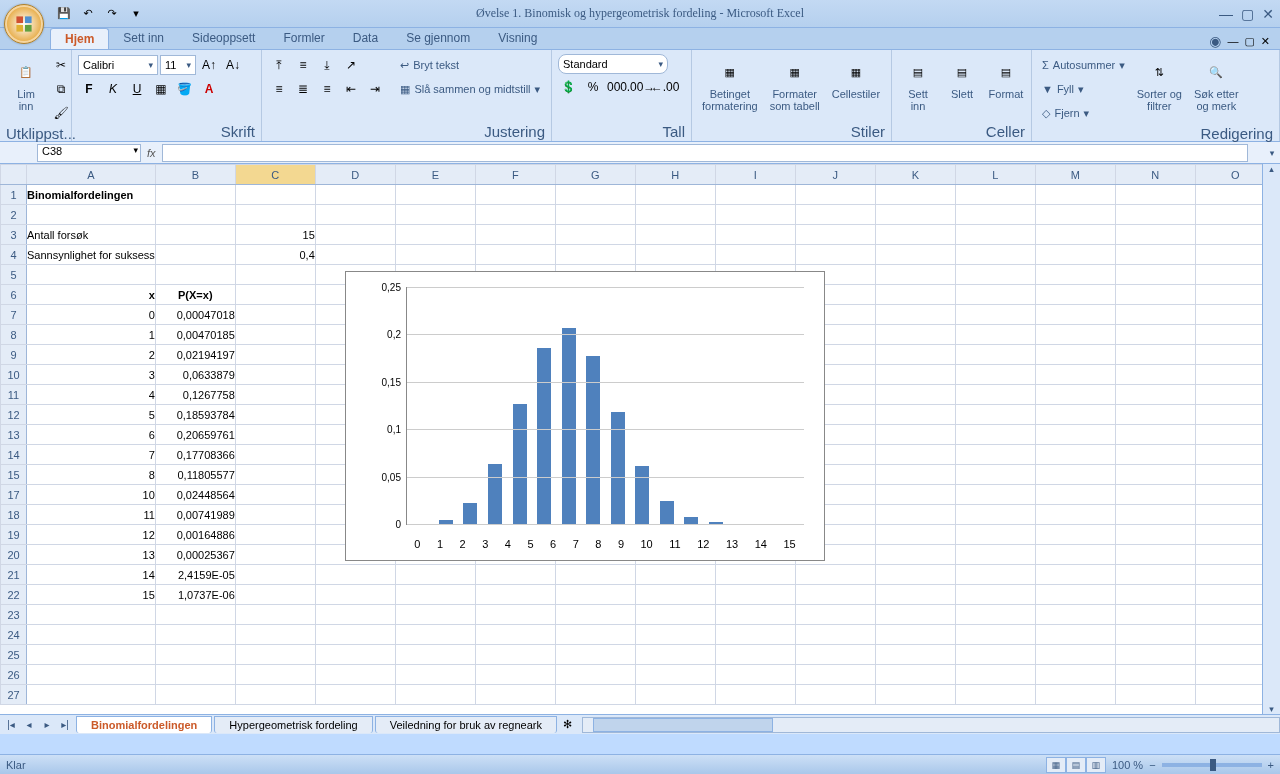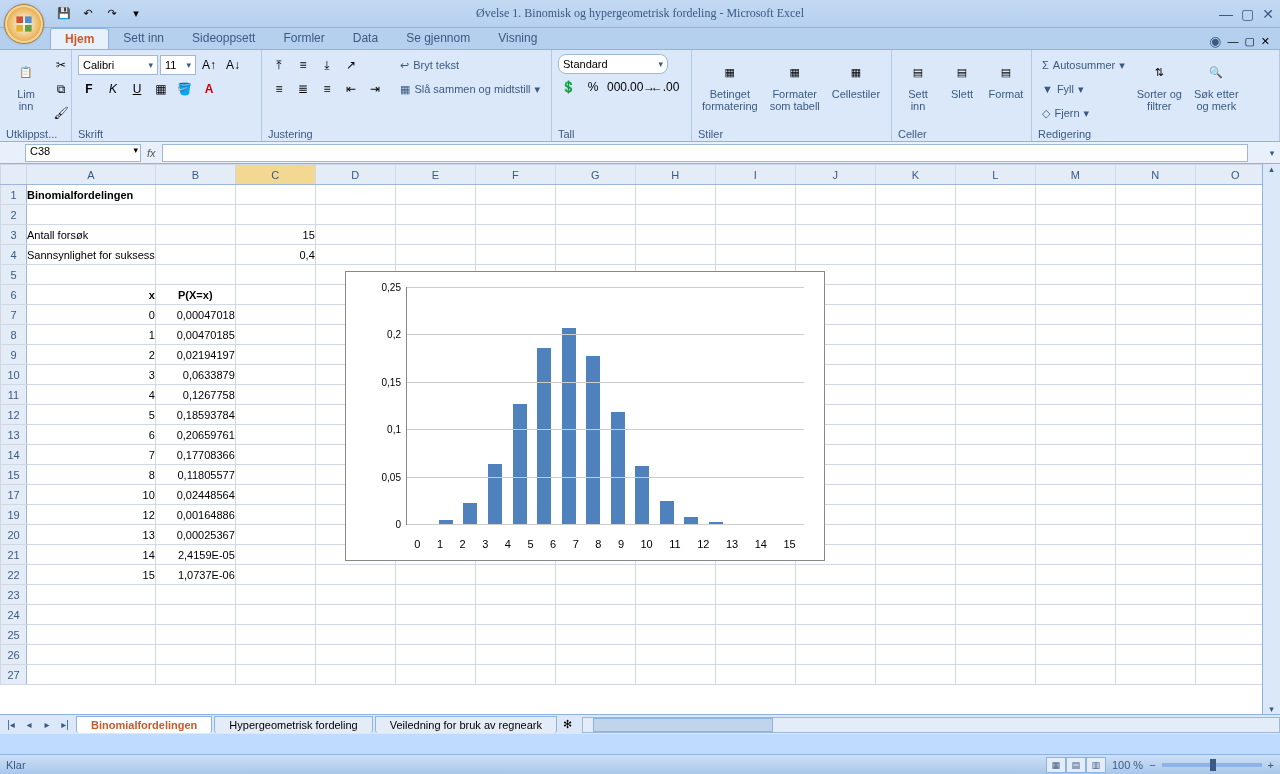--- a/index.html
+++ b/index.html
@@ -18,37 +18,37 @@
 
 .tabs { height: 22px; display: flex; align-items: flex-end; padding-left: 50px; background: linear-gradient(#b5d0ee, #b5d0ee); border-bottom: 1px solid #8db2e3; }
 .tab { padding: 3px 14px; font-size: 12px; color: #3b5a82; cursor: pointer; border-top-left-radius: 3px; border-top-right-radius: 3px; }
 .tab.active { background: #e8f0fb; border: 1px solid #8db2e3; border-bottom: none; color: #cb5a29; font-weight: bold; }
 .tab-right { margin-left: auto; margin-right: 10px; display: flex; gap: 6px; align-items: center; }
 
 
 .ribbon { height: 92px; background: #dbe8f9; display: flex; border-bottom: 1px solid #8db2e3; }
 .ribbon-group { border-right: 1px solid #b5c9e3; padding: 2px 6px 0 6px; display: flex; flex-direction: column; justify-content: space-between; }
 .ribbon-group-body { flex: 1; display: flex; align-items: flex-start; gap: 4px; padding-top: 2px; }
-.ribbon-group-label { text-align: left; font-size: 11px; color: #3b5a82; padding: 1px 0; position: relative; }
+.ribbon-group-label { text-align: right; font-size: 15px; color: #3b5a82; padding: 1px 0; position: relative; }
 .big-btn { display: flex; flex-direction: column; align-items: center; cursor: pointer; padding: 2px 4px; min-width: 40px; }
 .big-btn .ic { width: 32px; height: 32px; display: flex; align-items: center; justify-content: center; }
 .big-btn span { font-size: 11px; color: #3b5a82; text-align: center; line-height: 1.1; }
 .small-row { display: flex; gap: 2px; align-items: center; }
 .small-col { display: flex; flex-direction: column; gap: 2px; }
 .sb { width: 22px; height: 22px; display: flex; align-items: center; justify-content: center; cursor: pointer; border: 1px solid transparent; font-size: 12px; }
 .combo { height: 20px; border: 1px solid #a0b8d8; background: #fff; padding: 0 4px; font-size: 11px; display: flex; align-items: center; }
 .combo.font { width: 80px; }
 .combo.size { width: 36px; }
 .combo.number { width: 110px; border-radius: 8px; }
 .combo::after { content: "▾"; margin-left: auto; font-size: 9px; color: #3b5a82; }
 .med-btn { display: flex; align-items: center; gap: 4px; padding: 2px 4px; cursor: pointer; height: 22px; font-size: 11px; color: #3b5a82; }
 
 
 .fbar { height: 22px; background: #e8f0fb; border-bottom: 1px solid #8db2e3; display: flex; align-items: center; }
-.name-box { width: 116px; height: 18px; border: 1px solid #a0b8d8; background: #fff; margin-left: 25px; padding: 0 4px; font-size: 11px; position: relative; }
+.name-box { width: 104px; height: 18px; border: 1px solid #a0b8d8; background: #fff; margin-left: 37px; padding: 0 4px; font-size: 11px; position: relative; }
 .name-box::after { content: "▾"; position: absolute; right: 2px; font-size: 9px; }
 .fx-btn { margin: 0 6px; font-style: italic; color: #555; cursor: pointer; }
 .formula-input { flex: 1; height: 18px; border: 1px solid #a0b8d8; background: #fff; margin-right: 16px; }
 .fbar-expand { width: 16px; text-align: center; cursor: pointer; font-size: 9px; color: #3b5a82; }
 
 
 .sheet-area { position: absolute; top: 164px; left: 0; right: 0; bottom: 40px; background: #fff; display: flex; flex-direction: column; }
 .sheet-grid { flex: 1; overflow: hidden; position: relative; }
 table.sheet { border-collapse: collapse; table-layout: fixed; }
 table.sheet th, table.sheet td { border: 1px solid #d0d7e5; font-size: 11px; padding: 0; height: 20px; }
@@ -591,20 +591,38 @@
             <td></td>
             <td></td>
             <td></td>
             <td></td>
             <td></td>
           </tr>
           <tr class="rowdata">
             <th class="row-h">17</th>
             <td class="right">10</td>
             <td class="right">0,02448564</td>
+            <td></td>
+            <td></td>
+            <td></td>
+            <td></td>
+            <td></td>
+            <td></td>
+            <td></td>
+            <td></td>
+            <td></td>
+            <td></td>
+            <td></td>
+            <td></td>
+            <td></td>
+          </tr>
+          <tr class="rowdata">
+            <th class="row-h">18</th>
+            <td class="right">11</td>
+            <td class="right">0,00741989</td>
             <td></td>
             <td></td>
             <td></td>
             <td></td>
             <td></td>
             <td></td>
             <td></td>
             <td></td>
             <td></td>
             <td></td>

